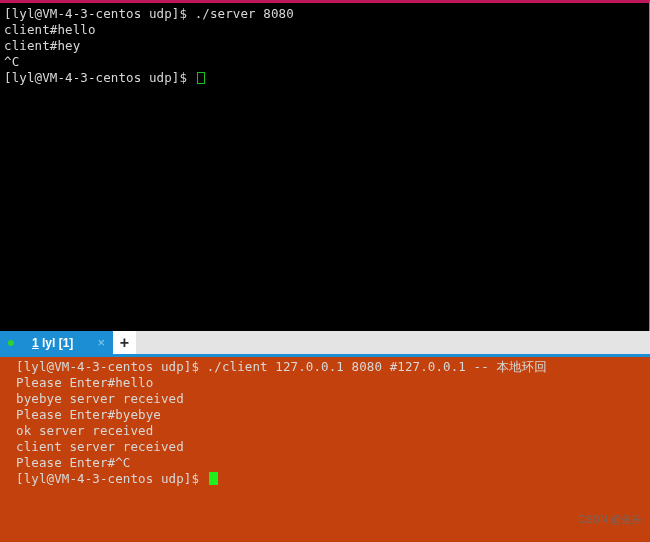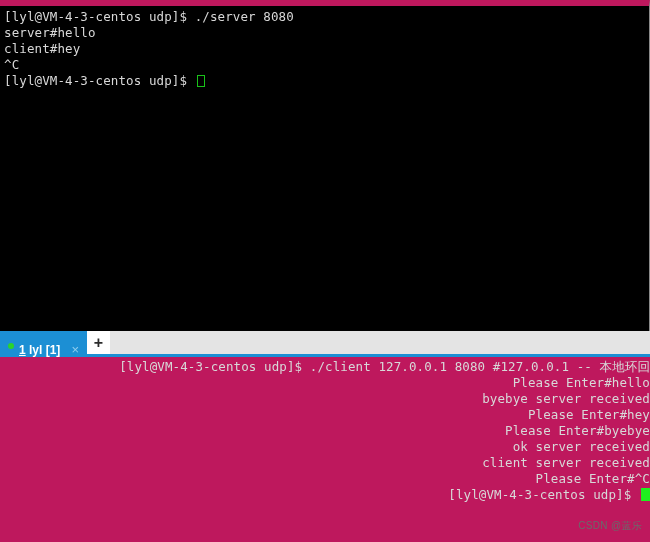--- a/index.html
+++ b/index.html
@@ -26,42 +26,43 @@
 
   
   .terminal-pane {
     background: #000000;
     overflow: hidden;
     position: relative;
   }
   #top-pane {
     height: 331px;
     box-sizing: border-box;
-    border-top: 6px solid #be185d;
+    border-top: 3px solid #be185d;
     border-right: 1px solid #8a8a8a;
     padding: 3px 0 0 4px;
   }
 
   
   #tab-bar {
     height: 26px;
     background: #e4e4e4;
     border-bottom: 3px solid #1c8fd4;
     display: flex;
     align-items: stretch;
     flex: 0 0 auto;
     box-sizing: border-box;
     position: relative;
   }
   .tab {
     background: #1c8fd4;
     color: #ffffff;
     display: flex;
-    padding: 12px 6px 0 8px;
-    gap: 5px;
+    align-items: center;
+    padding: 0 6px 0 8px;
+    gap: 18px;
     font-family: "Liberation Sans", sans-serif;
     font-size: 12px;
     font-weight: bold;
     min-width: 78px;
     box-sizing: border-box;
     cursor: default;
   }
   .tab-dot {
     width: 6px;
     height: 6px;
@@ -99,23 +100,22 @@
   }
   .tab-bar-filler {
     flex: 1 1 auto;
     background: #e4e4e4;
   }
 
   
   #bottom-pane {
     flex: 1 1 auto;
     box-sizing: border-box;
-    padding: 2px 0 0 4px;
-    background: #be185d;
-    text-align: right;
+    padding: 2px 0 0 16px;
+    background: #c2410c;
   }
 
   
   .term-line {
     color: #d8d8d8;
     font-family: "DejaVu Sans Mono", "Liberation Mono", monospace;
     font-size: 12.5px;
     line-height: 16px;
     height: 16px;
     white-space: pre;
@@ -138,57 +138,56 @@
     height: 13px;
     background: #1ef01e;
     vertical-align: -2px;
     margin-left: 2px;
   }
 
   
   #watermark {
     position: absolute;
     right: 8px;
-    bottom: 9px;
+    bottom: 15px;
     color: #6a6a6a;
     font-family: "Liberation Sans", sans-serif;
     font-size: 10px;
     letter-spacing: 0.3px;
     user-select: none;
     pointer-events: none;
   }
 </style>
 </head>
 <body>
 
 <div id="app">
 
   <div id="top-pane" class="terminal-pane">
     <div class="term-line">[lyl@VM-4-3-centos udp]$ ./server 8080</div>
-    <div class="term-line">server#hello</div>
+    <div class="term-line">client#hello</div>
     <div class="term-line">client#hey</div>
     <div class="term-line">^C</div>
     <div class="term-line"><span>[lyl@VM-4-3-centos udp]$ </span><span class="cursor-hollow"></span></div>
   </div>
 
   <div id="tab-bar">
     <div class="tab">
       <span class="tab-dot"></span>
       <span class="tab-label"><span class="tab-num">1</span><span> lyl [1]</span></span>
       <span class="tab-close">×</span>
     </div>
     <div class="tab-new">+</div>
     <div class="tab-bar-filler"></div>
   </div>
 
   <div id="bottom-pane" class="terminal-pane">
     <div class="term-line">[lyl@VM-4-3-centos udp]$ ./client 127.0.0.1 8080 #127.0.0.1 -- 本地环回</div>
     <div class="term-line">Please Enter#hello</div>
     <div class="term-line">byebye server received</div>
-    <div class="term-line">Please Enter#hey</div>
     <div class="term-line">Please Enter#byebye</div>
     <div class="term-line">ok server received</div>
     <div class="term-line">client server received</div>
     <div class="term-line">Please Enter#^C</div>
     <div class="term-line"><span>[lyl@VM-4-3-centos udp]$ </span><span class="cursor-solid"></span></div>
   </div>
 
   <div id="watermark">CSDN @蓝乐</div>
 
 </div>

